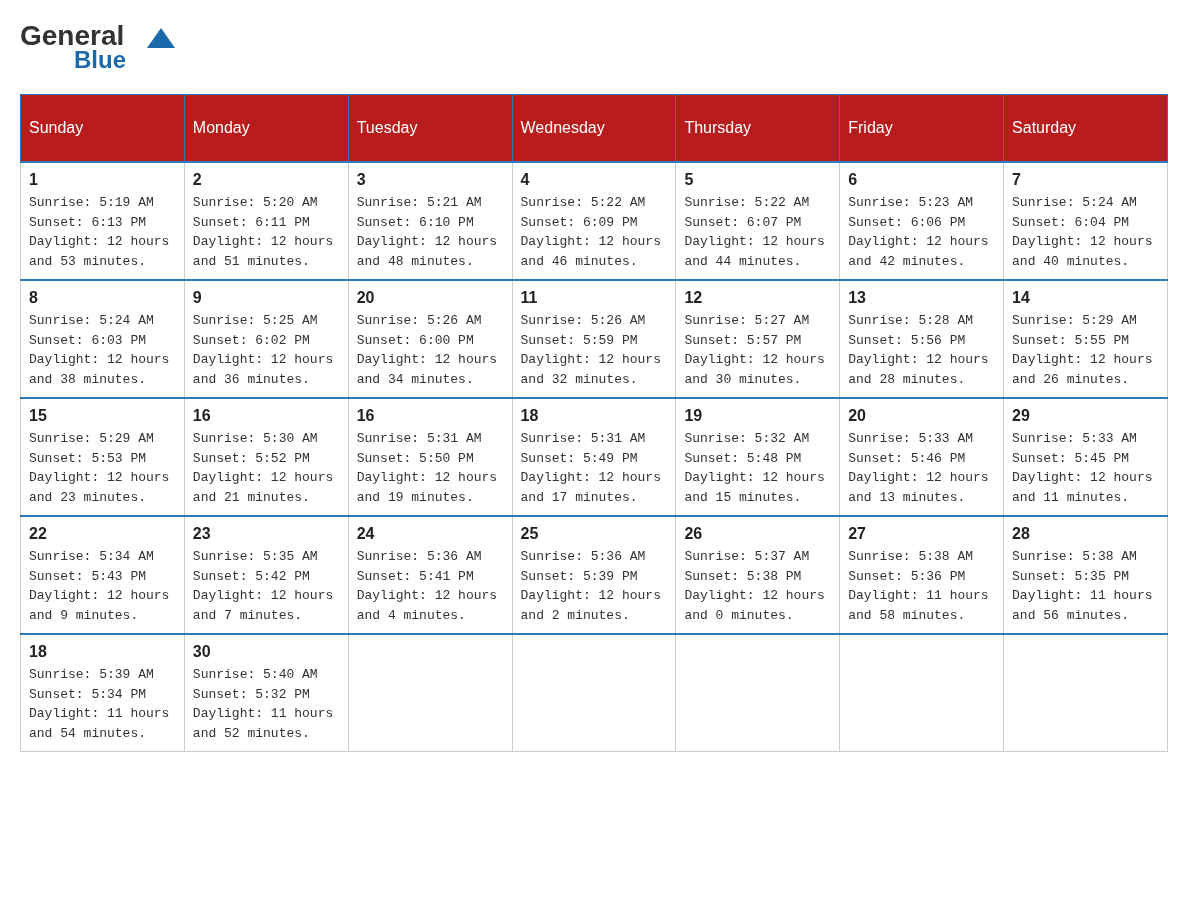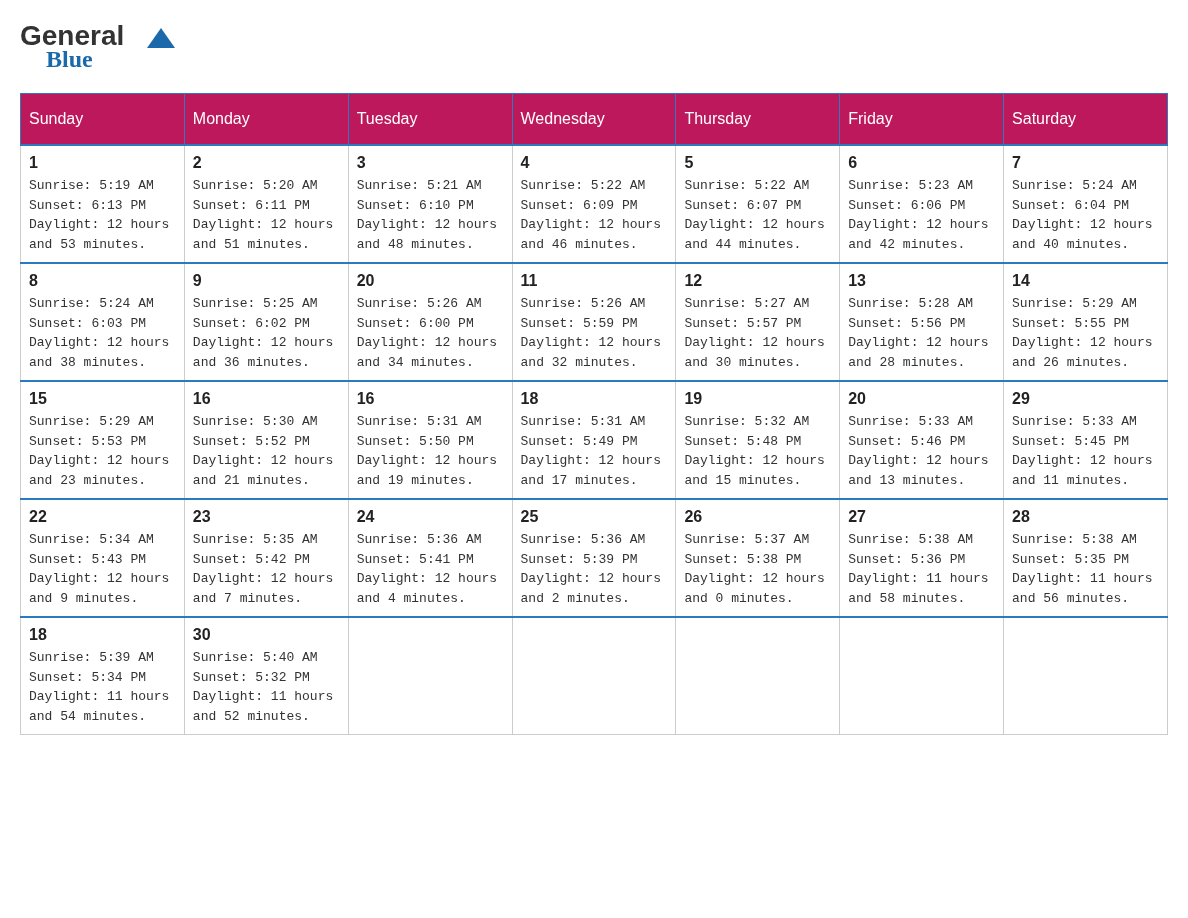--- a/index.html
+++ b/index.html
@@ -35,45 +35,44 @@
       border-left: 14px solid transparent;
       border-right: 14px solid transparent;
       border-bottom: 20px solid #1a6aab;
       margin: 0 2px;
       margin-bottom: -4px;
     }
     .logo-line2 {
       color: #1a6aab;
       font-size: 24px;
       font-weight: bold;
-      margin-left: 26px;
+      margin-left: 54px;
       margin-top: -6px;
-      font-family: Liberation Serif, serif;
     }
     .title-area {
       text-align: right;
     }
     .month-title {
       font-size: 52px;
       font-weight: bold;
       color: #222;
     }
     .location-title {
       font-size: 22px;
       color: #444;
       margin-top: 4px;
     }
     .calendar {
       width: 100%;
       border-collapse: collapse;
     }
     .calendar th {
-      background-color: #be185d;
+      background-color: #b91c1c;
       color: #fff;
-      padding: 16px 8px;
+      padding: 24px 8px;
       font-size: 16px;
       font-weight: normal;
       text-align: left;
       border: 1px solid #2a7abd;
     }
     .calendar td {
       vertical-align: top;
       padding: 8px;
       font-size: 13px;
       color: #333;

